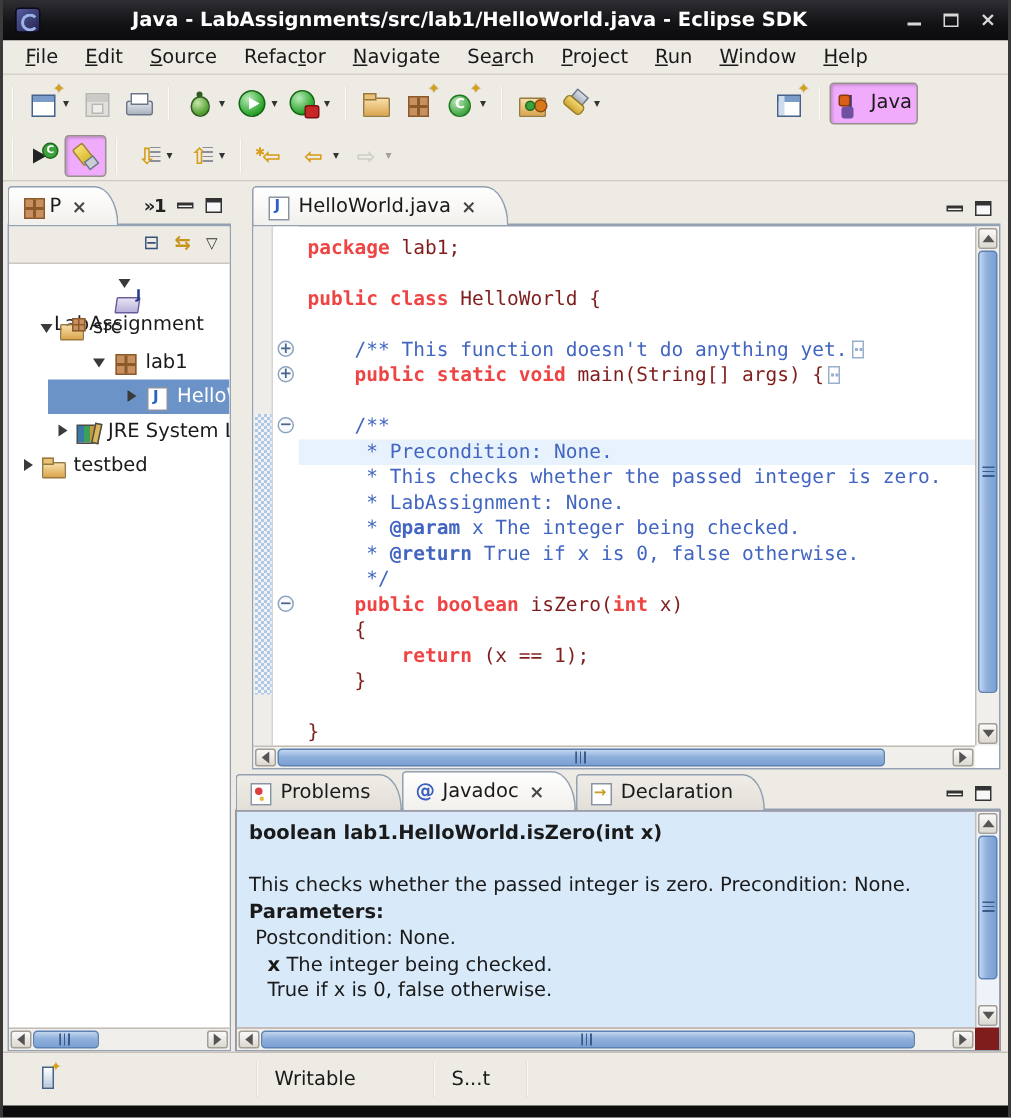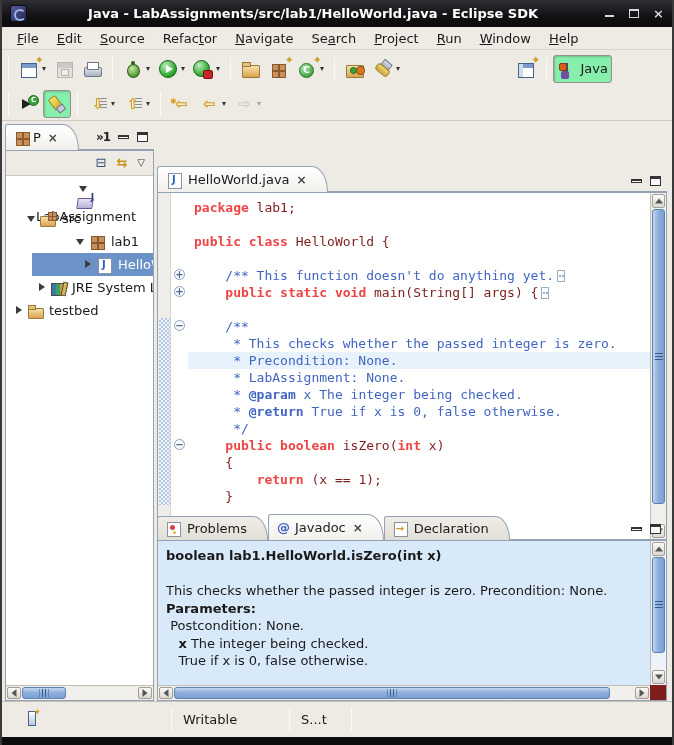--- a/index.html
+++ b/index.html
@@ -31,21 +31,21 @@
              display:flex; align-items:center; padding-left:6px; border-bottom:1px solid #d6d2ca; }
   .menu-item { padding:2px 9px; white-space:nowrap; }
   .menu-item u { text-decoration:underline; }
 
   
   .toolbar { position:absolute; left:0; right:0; background:#eeebe5; display:flex; align-items:center; }
   .toolbar.r1 { top:50px; height:37px; }
   .toolbar.r2 { top:87px; height:34px; border-bottom:1px solid #cfcbc3; }
   .tsep { width:1px; height:24px; background:#b3afa7; border-right:1px solid #fbfaf7; margin:0 6px; flex:0 0 auto; }
   .tbtn { display:flex; align-items:center; padding:3px 3px; border-radius:3px; border:1px solid transparent; }
-  .tbtn.pressed { background:#86efac; border-color:#96918a; box-shadow:inset 1px 1px 2px rgba(0,0,0,.2); }
+  .tbtn.pressed { background:#f0abfc; border-color:#96918a; box-shadow:inset 1px 1px 2px rgba(0,0,0,.2); }
   .tbtn.disabled { opacity:.4; filter:grayscale(1); }
   .dd { font-size:8px; color:#333; margin-left:3px; }
   .spacer { flex:1; }
 
   
   .ti { position:relative; width:20px; height:20px; display:inline-block; }
   .spark::after { content:"✦"; position:absolute; top:-4px; right:-4px; font-size:9px; color:#d7a017;
                   text-shadow:0 0 1px #8a6a00; }
   .i-new-wizard::before { content:""; position:absolute; left:2px; top:4px; width:14px; height:13px;
         background:linear-gradient(180deg,#7b9cc8 0 4px,#fff 4px); border:1px solid #44628c; }
@@ -154,21 +154,21 @@
         background:linear-gradient(#8a5a28 0 0) 50% 0/2px 100% no-repeat, linear-gradient(#8a5a28 0 0) 0 50%/100% 2px no-repeat, #c89060;
         border:1px solid #8a5a28; }
   .ic-jfile::before { content:""; position:absolute; left:2px; top:1px; width:12px; height:14px; background:#fff; border:1px solid #8a93a2; }
   .ic-jfile::after { content:"J"; position:absolute; left:6px; top:2px; font-size:10px; font-weight:bold; color:#2a62c8; }
   .ic-lib::before { content:""; position:absolute; left:1px; top:3px; width:13px; height:11px;
         background:linear-gradient(90deg,#3a78a8 0 4px,#3aa05a 4px 8px,#c89b38 8px 13px); border:1px solid #4a4a4a; }
   .ic-lib::after { content:""; position:absolute; right:0; top:2px; width:3px; height:12px; background:#d8b858; border:1px solid #4a4a4a; transform:rotate(12deg); }
 
   
   #right-col { position:absolute; left:152px; right:2px; top:0; bottom:0; }
-  #editor-stack { position:absolute; left:0; right:0; top:2px; height:390px;margin-top:42px; }
+  #editor-stack { position:absolute; left:11px; right:0; top:2px; height:390px; }
   #editor-body { position:absolute; left:0; right:0; top:27px; bottom:0; border:1px solid #93a1b2; background:#fff; }
   .ruler { position:absolute; left:0; top:0; bottom:15px; width:13px; background:#efede9; border-right:1px solid #d8d5cf; }
   .range-indicator { position:absolute; left:1px; width:11px;
         background-image:linear-gradient(45deg,#aec8e6 25%,transparent 25%,transparent 75%,#aec8e6 75%),
                          linear-gradient(45deg,#aec8e6 25%,transparent 25%,transparent 75%,#aec8e6 75%);
         background-size:4px 4px; background-position:0 0,2px 2px; background-color:#f0f2f5; }
   .fold-col { position:absolute; left:14px; top:0; bottom:15px; width:16px; background:#fff; padding-top:6px; }
   .fold-cell { height:17px; position:relative; }
   .fold-marker { position:absolute; left:2px; top:2px; width:11px; height:11px; border:1px solid #8ca4c0; border-radius:50%;
         background:#f8fafc; color:#4a648c; font-size:10px; line-height:9px; text-align:center; font-weight:bold; }
@@ -367,21 +367,21 @@
             <div class="trow" style="padding-left: 8px; flex-direction: column;">
               <span class="texp open"></span>
               <span class="tree-icon ic-jproj"></span>
               <span class="tlabel">LabAssignment</span>
             </div>
             <div class="trow" style="padding-left: 21px;">
               <span class="texp open"></span>
               <span class="tree-icon ic-src"></span>
               <span class="tlabel">src</span>
             </div>
-            <div class="trow" style="padding-left: 70px;">
+            <div class="trow" style="padding-left: 56px;">
               <span class="texp open"></span>
               <span class="tree-icon ic-pkg"></span>
               <span class="tlabel">lab1</span>
             </div>
             <div class="trow selected" style="padding-left: 77px;">
               <span class="sel-bg"></span>
               <span class="texp closed"></span>
               <span class="tree-icon ic-jfile"></span>
               <span class="tlabel">HelloW</span>
             </div>
@@ -463,22 +463,22 @@
             </div>
           <div class="code-area" id="code-area">
               <div class="cl"><span class="tk-kw">package</span><span class="tk-pl"> lab1;</span></div>
               <div class="cl"></div>
               <div class="cl"><span class="tk-kw">public</span><span class="tk-pl"> </span><span class="tk-kw">class</span><span class="tk-pl"> HelloWorld {</span></div>
               <div class="cl"></div>
               <div class="cl"><span class="tk-pl">    </span><span class="tk-doc">/** This function doesn't do anything yet.</span><span class="cbox"></span></div>
               <div class="cl"><span class="tk-pl">    </span><span class="tk-kw">public</span><span class="tk-pl"> </span><span class="tk-kw">static</span><span class="tk-pl"> </span><span class="tk-kw">void</span><span class="tk-pl"> main(String[] args) {</span><span class="cbox"></span></div>
               <div class="cl"></div>
               <div class="cl"><span class="tk-pl">    </span><span class="tk-doc">/**</span></div>
+              <div class="cl hl"><span class="tk-pl">    </span><span class="tk-doc"> * Precondition: None.</span></div>
               <div class="cl"><span class="tk-pl">    </span><span class="tk-doc"> * This checks whether the passed integer is zero.</span></div>
-              <div class="cl hl"><span class="tk-pl">    </span><span class="tk-doc"> * Precondition: None.</span></div>
               <div class="cl"><span class="tk-pl">    </span><span class="tk-doc"> * LabAssignment: None.</span></div>
               <div class="cl"><span class="tk-pl">    </span><span class="tk-doc"> * </span><span class="tk-tag">@param</span><span class="tk-doc"> x The integer being checked.</span></div>
               <div class="cl"><span class="tk-pl">    </span><span class="tk-doc"> * </span><span class="tk-tag">@return</span><span class="tk-doc"> True if x is 0, false otherwise.</span></div>
               <div class="cl"><span class="tk-pl">    </span><span class="tk-doc"> */</span></div>
               <div class="cl"><span class="tk-pl">    </span><span class="tk-kw">public</span><span class="tk-pl"> </span><span class="tk-kw">boolean</span><span class="tk-pl"> isZero(</span><span class="tk-kw">int</span><span class="tk-pl"> x)</span></div>
               <div class="cl"><span class="tk-pl">    {</span></div>
               <div class="cl"><span class="tk-pl">        </span><span class="tk-kw">return</span><span class="tk-pl"> (x == 1);</span></div>
               <div class="cl"><span class="tk-pl">    }</span></div>
               <div class="cl"></div>
               <div class="cl"><span class="tk-pl">}</span></div>

